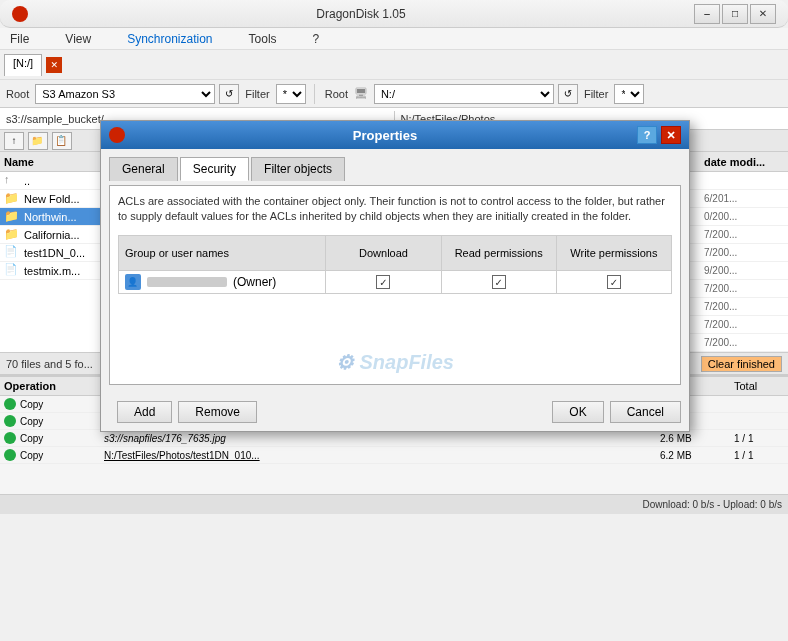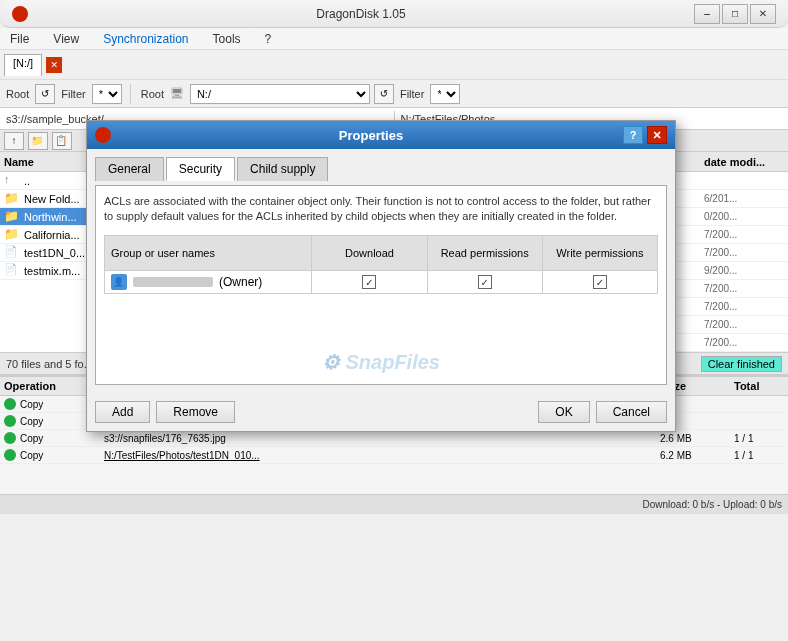--- a/index.html
+++ b/index.html
@@ -56,21 +56,21 @@
     .title-btn.close-btn { color: #333; }
 
     
     .menu-bar {
       background: #f5f5f5;
       height: 22px;
       display: flex;
       align-items: center;
       padding: 0 4px;
       border-bottom: 1px solid #ddd;
-      gap: 12px;
+      gap: 24px;
     }
     .menu-item {
       padding: 2px 6px;
       font-size: 12px;
       color: #333;
       cursor: pointer;
     }
     .menu-item.highlighted { color: #0066cc; }
 
     
@@ -218,21 +218,21 @@
       background: #f5f5f5;
       border-top: 2px solid #ccc;
       height: 120px;
       display: flex;
       flex-direction: column;
     }
     .ops-btn {
       padding: 1px 6px;
       font-size: 11px;
       border: 1px solid #aaa;
-      background: #5eead4;
+      background: #fdba74;
       cursor: pointer;
     }
     .ops-content { flex: 1; overflow-y: auto; }
     .op-row {
       height: 17px;
       display: flex;
       align-items: center;
       padding: 0 4px;
       font-size: 10px;
       gap: 4px;
@@ -247,21 +247,21 @@
       align-items: center;
       padding: 0 4px;
       border-bottom: 1px solid #ccc;
       border-top: 1px solid #ccc;
       font-size: 11px;
     }
     .ops-col-op { width: 100px; font-weight: bold; }
     .ops-col-src { flex: 1; font-weight: bold; }
     .ops-col-dst { flex: 1; font-weight: bold; }
     .ops-col-size { width: 70px; font-weight: bold; }
-    .ops-col-total { width: 50px; font-weight: bold; }
+    .ops-col-total { width: 50px; font-weight: normal; }
 
     .bottom-status {
       background: #e0e0e0;
       height: 20px;
       display: flex;
       align-items: center;
       padding: 0 6px;
       font-size: 10px;
       color: #333;
       justify-content: flex-end;
@@ -272,21 +272,21 @@
     .modal-overlay {
       position: fixed;
       top: 0; left: 0; right: 0; bottom: 0;
       background: transparent;
       pointer-events: none;
       z-index: 100;
     }
     .modal {
       position: absolute;
       top: 120px;
-      left: 86px;
+      left: 100px;
       width: 590px;
       background: #f0f0f0;
       border: 1px solid #999;
       box-shadow: 4px 4px 12px rgba(0,0,0,0.4);
       pointer-events: all;
     }
     .modal-title-bar {
       background: linear-gradient(to bottom, #4a90d9, #2268b0);
       height: 28px;
       display: flex;
@@ -433,20 +433,21 @@
       white-space: nowrap;
       pointer-events: none;
     }
 
     
     .modal-footer {
       padding: 8px;
       display: flex;
       justify-content: space-between;
       align-items: flex-end;
+      margin-left: 8px;
     }
     .modal-footer-left { display: flex; gap: 6px; }
     .modal-footer-right { display: flex; gap: 6px; }
     .modal-btn {
       padding: 3px 16px;
       border: 1px solid #aaa;
       background: linear-gradient(to bottom, #f5f5f5, #e0e0e0);
       font-size: 12px;
       cursor: pointer;
     }
@@ -472,20 +473,23 @@
   <div class="menu-item">?</div>
 </div>
 
 <div class="toolbar">
   <div class="tab-btn">[N:/]</div>
   <button class="close-tab">✕</button>
 </div>
 
 <div class="root-bar">
   <span class="root-label">Root</span>
+  <select class="root-select root-select-wide">
+    <option>S3 Amazon S3</option>
+  </select>
   <button class="icon-btn">↺</button>
   <span class="root-label">Filter</span>
   <select class="root-select root-select-small">
     <option>*</option>
   </select>
   <div class="separator"></div>
   <span class="root-label">Root</span>
   <span style="font-size:11px;margin-right:2px;color:#888;">🖥</span>
   <select class="root-select root-select-medium">
     <option>N:/</option>
@@ -627,21 +631,21 @@
     </div>
     <div class="op-row">
       <div class="op-icon success"></div>
       <span style="width:80px;font-size:10px;">Copy</span>
       <span style="flex:1;"></span>
       <span style="flex:1;"></span>
     </div>
     <div class="op-row">
       <div class="op-icon success"></div>
       <span style="width:80px;font-size:10px;">Copy</span>
-      <span style="flex:1;overflow:hidden;text-overflow:ellipsis;white-space:nowrap;">s3://snapfiles/176_7635.jpg</span>
+      <span style="flex:1;overflow:hidden;text-overflow:ellipsis;white-space:nowrap;font-style:italic;">s3://snapfiles/176_7635.jpg</span>
       <span style="width:70px;">2.6 MB</span>
       <span style="width:50px;">1 / 1</span>
     </div>
     <div class="op-row">
       <div class="op-icon success"></div>
       <span style="width:80px;font-size:10px;">Copy</span>
       <span style="flex:1;overflow:hidden;text-overflow:ellipsis;white-space:nowrap;text-decoration:underline;">N:/TestFiles/Photos/test1DN_010...</span>
       <span style="width:70px;">6.2 MB</span>
       <span style="width:50px;">1 / 1</span>
     </div>
@@ -660,21 +664,21 @@
       <div class="modal-title-text">Properties</div>
       <div class="modal-help-btn">?</div>
       <div class="modal-close-btn">✕</div>
     </div>
 
     <div class="modal-content">
 
       <div class="tab-row">
         <div class="tab">General</div>
         <div class="tab active">Security</div>
-        <div class="tab">Child supply</div>
+        <div class="tab">Filter objects</div>
       </div>
 
       <div class="tab-panel" style="position:relative; min-height:200px;">
         <p class="acl-note">ACLs are associated with the container object only. Their function is not to control access to the folder, but rather to supply default values for the ACLs inherited by child objects when they are initially created in the folder.</p>
 
         <table class="acl-table">
           <thead>
             <tr>
               <th class="col-user">Group or user names</th>
               <th class="col-perm">Download</th>

